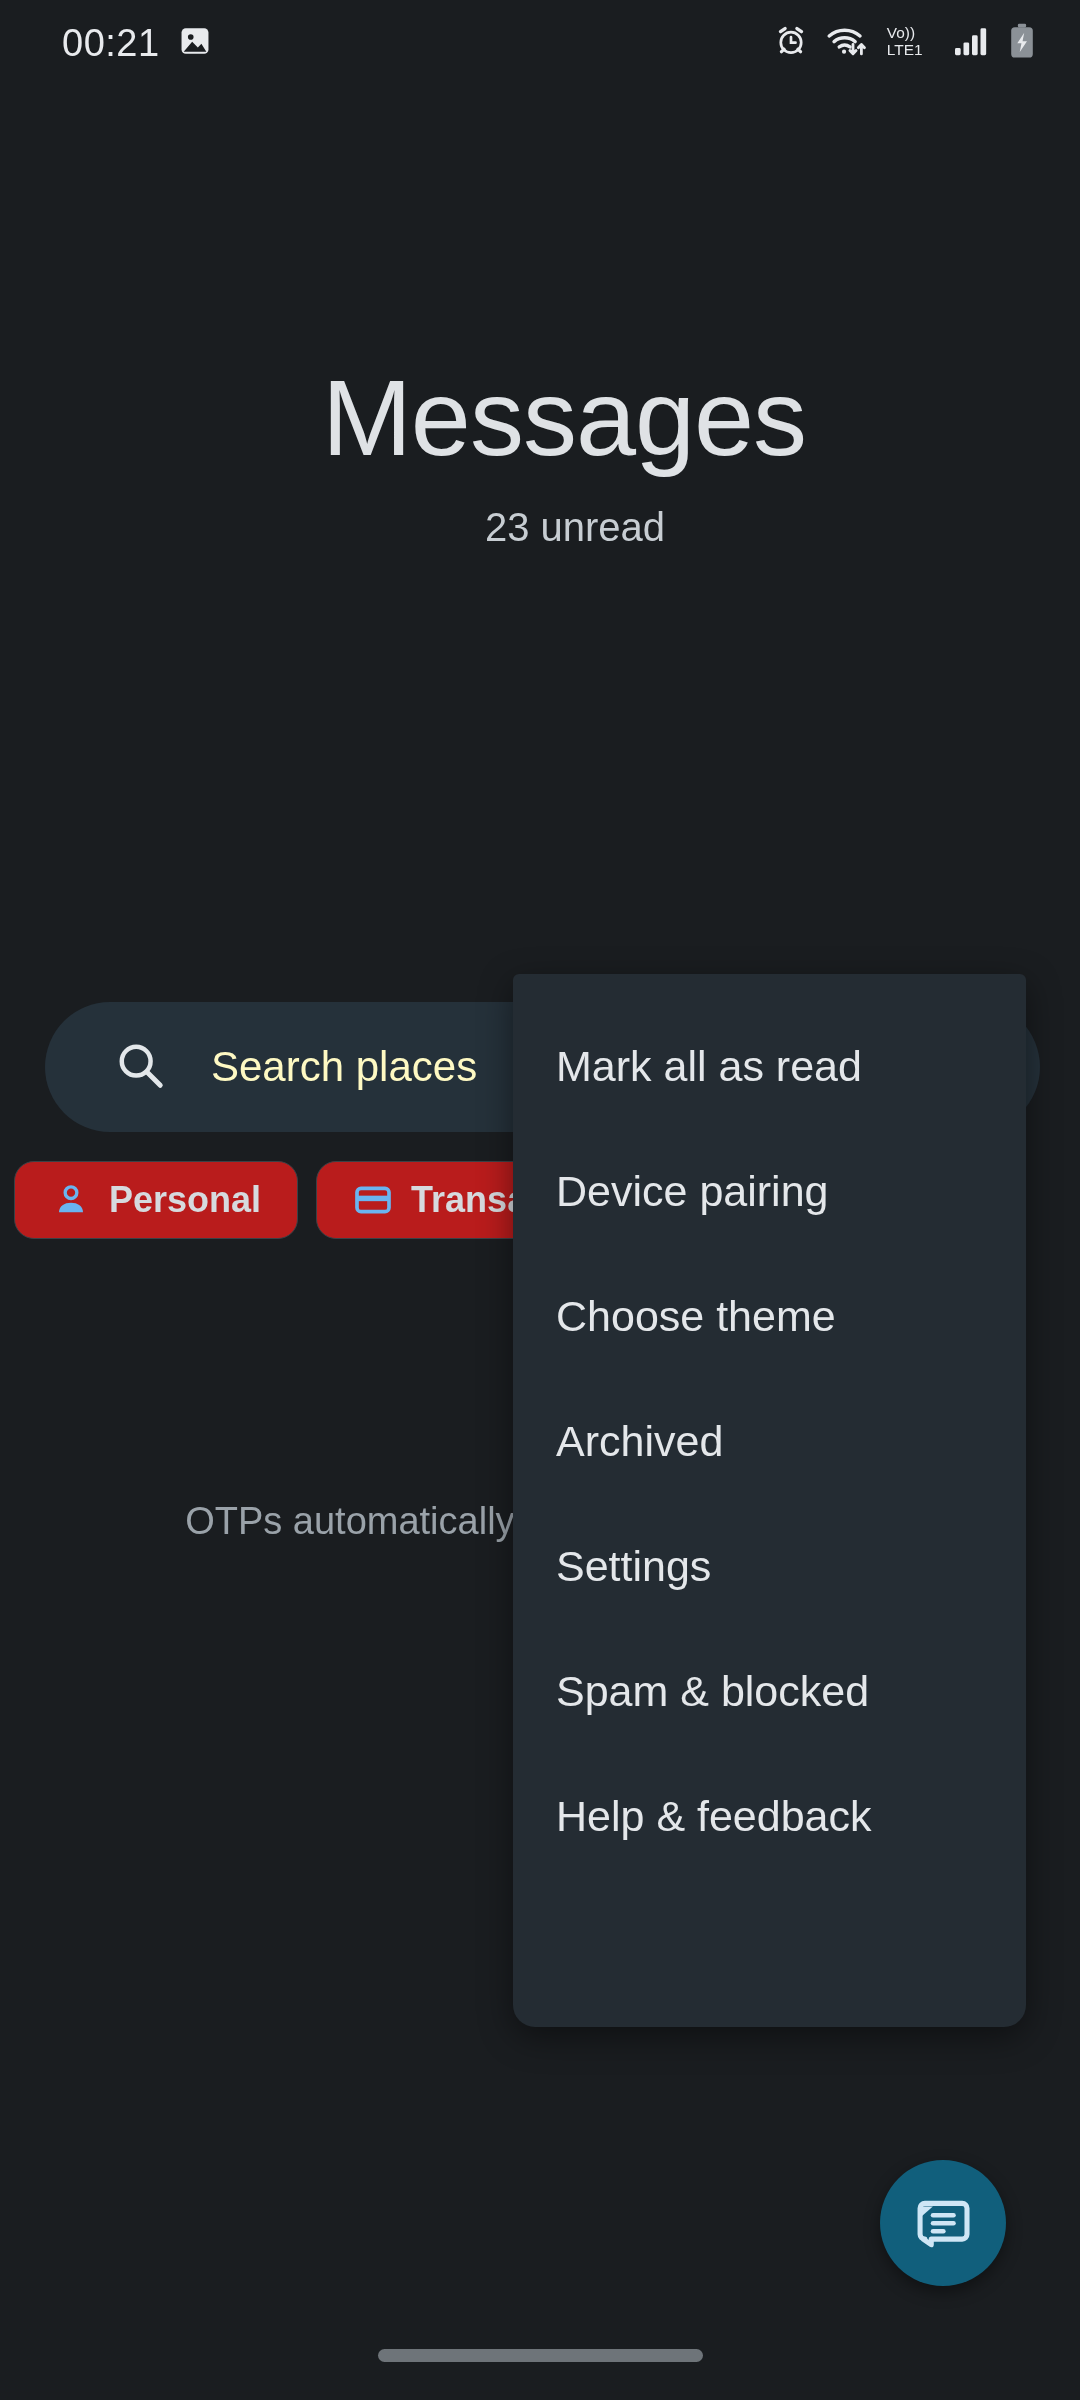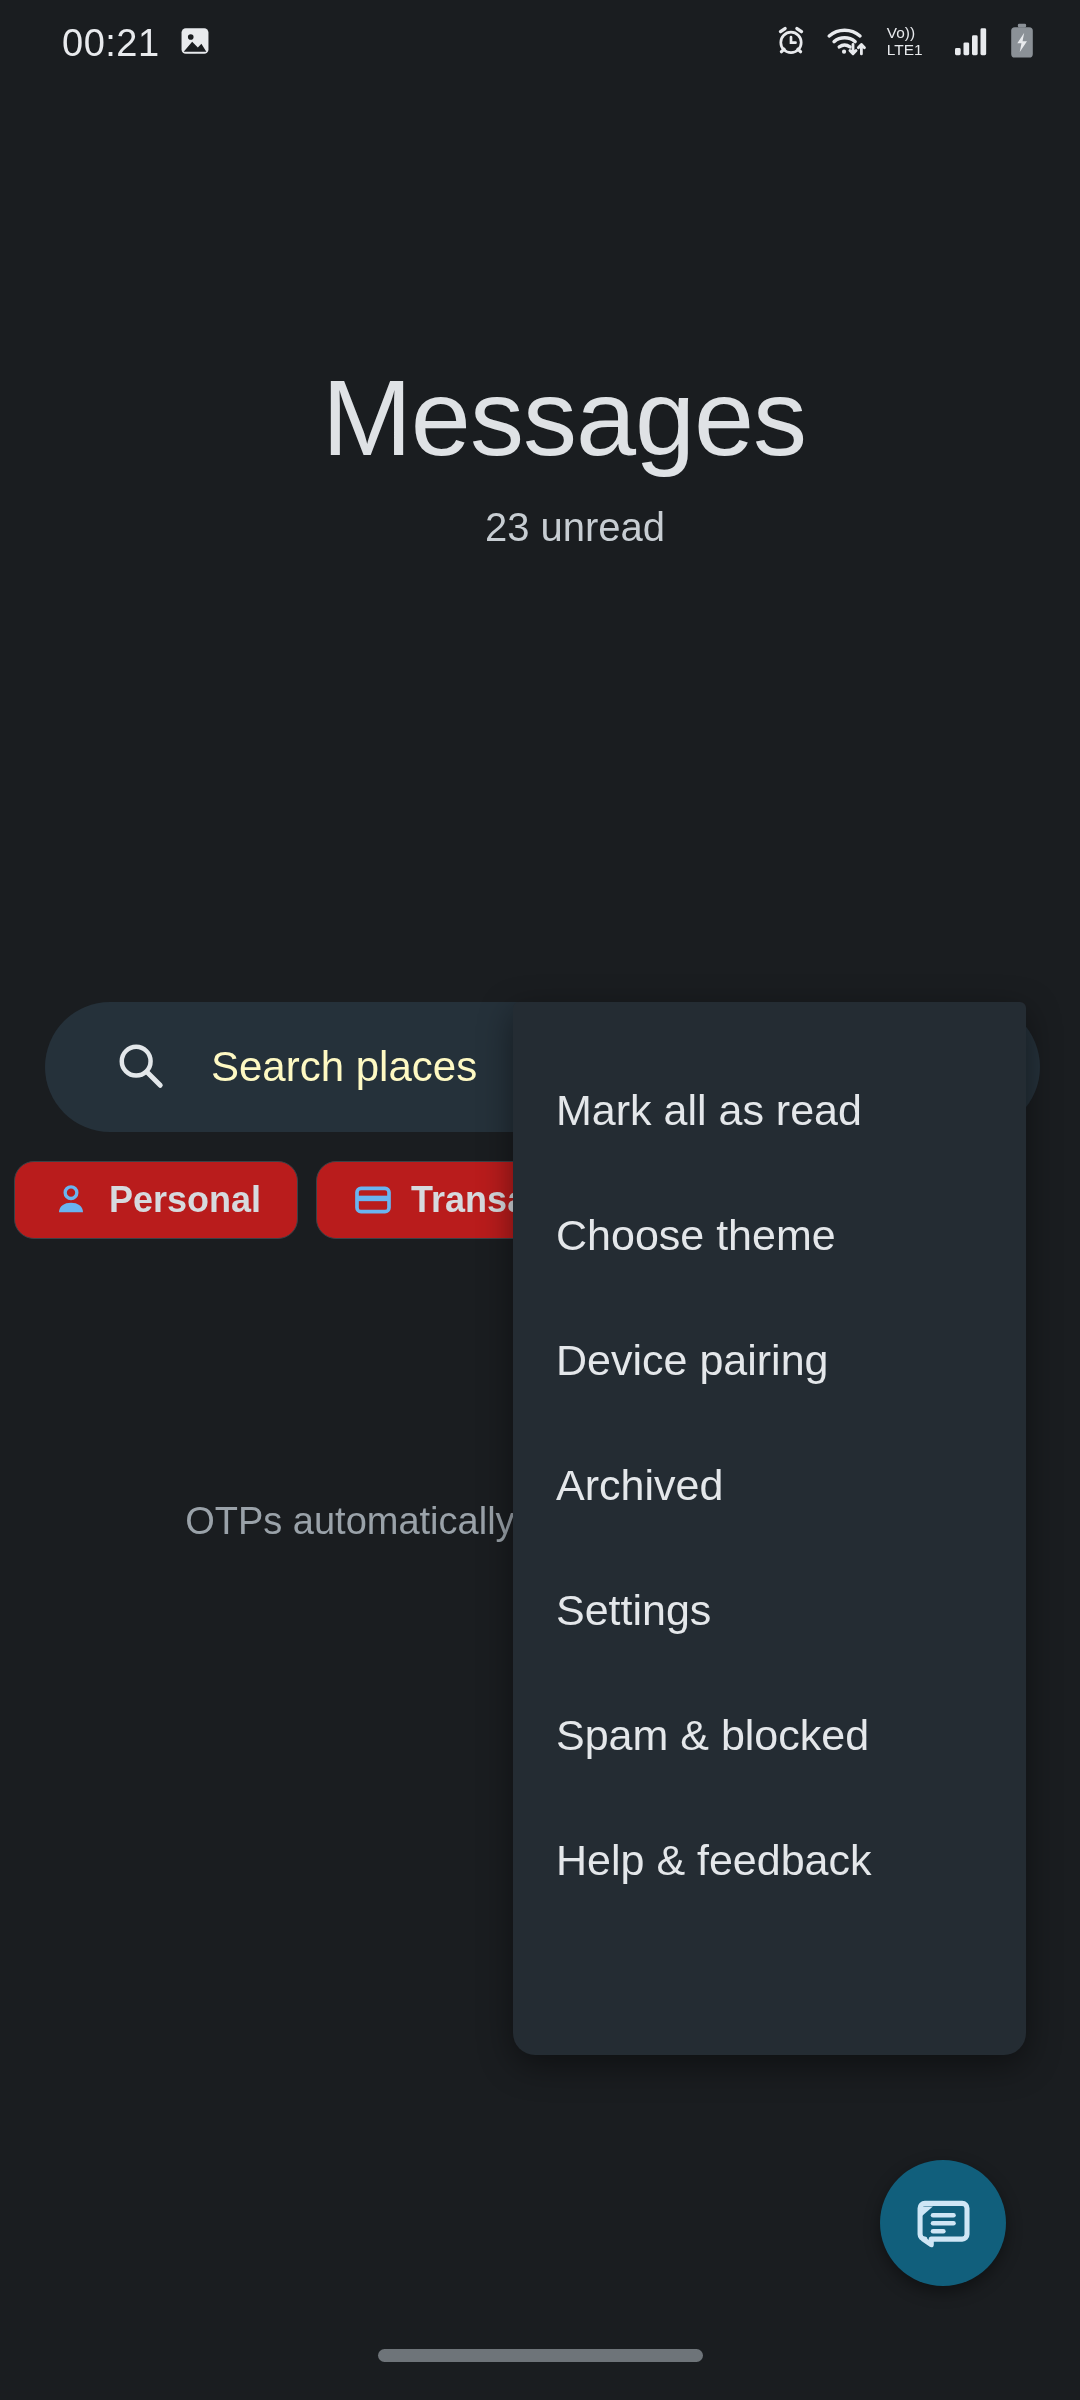--- a/index.html
+++ b/index.html
@@ -97,26 +97,26 @@
     top:1500px; left:0; width:1080px;
     text-align:center;
   }
   #empty-text {
     color:#9aa2a9; font-size:38px;
   }
 
   
   #overflow-menu {
     position:absolute;
-    top:1002px; left:513px;
+    top:974px; left:513px;
     width:513px; height:1053px;
     background:#242c33;
     border-radius:6px 6px 22px 22px;
     box-shadow:0 10px 34px rgba(0,0,0,0.45);
-    padding-top:46px;
+    padding-top:30px;
     z-index:50;
   }
   .menu-item {
     height:125px;
     display:flex; align-items:center;
     padding-left:43px;
   }
   .menu-item-label {
     color:#e4e7ea;
     font-size:43px;
@@ -264,24 +264,24 @@
 
   <div id="empty-state">
     <div id="empty-text">OTPs automatically deleted after 24 hours</div>
   </div>
 
   <div id="overflow-menu">
     <div class="menu-item">
       <span class="menu-item-label">Mark all as read</span>
     </div>
     <div class="menu-item">
+      <span class="menu-item-label">Device pairing</span>
+    </div>
+    <div class="menu-item">
       <span class="menu-item-label">Choose theme</span>
-    </div>
-    <div class="menu-item">
-      <span class="menu-item-label">Device pairing</span>
     </div>
     <div class="menu-item">
       <span class="menu-item-label">Archived</span>
     </div>
     <div class="menu-item">
       <span class="menu-item-label">Settings</span>
     </div>
     <div class="menu-item">
       <span class="menu-item-label">Spam &amp; blocked</span>
     </div>

